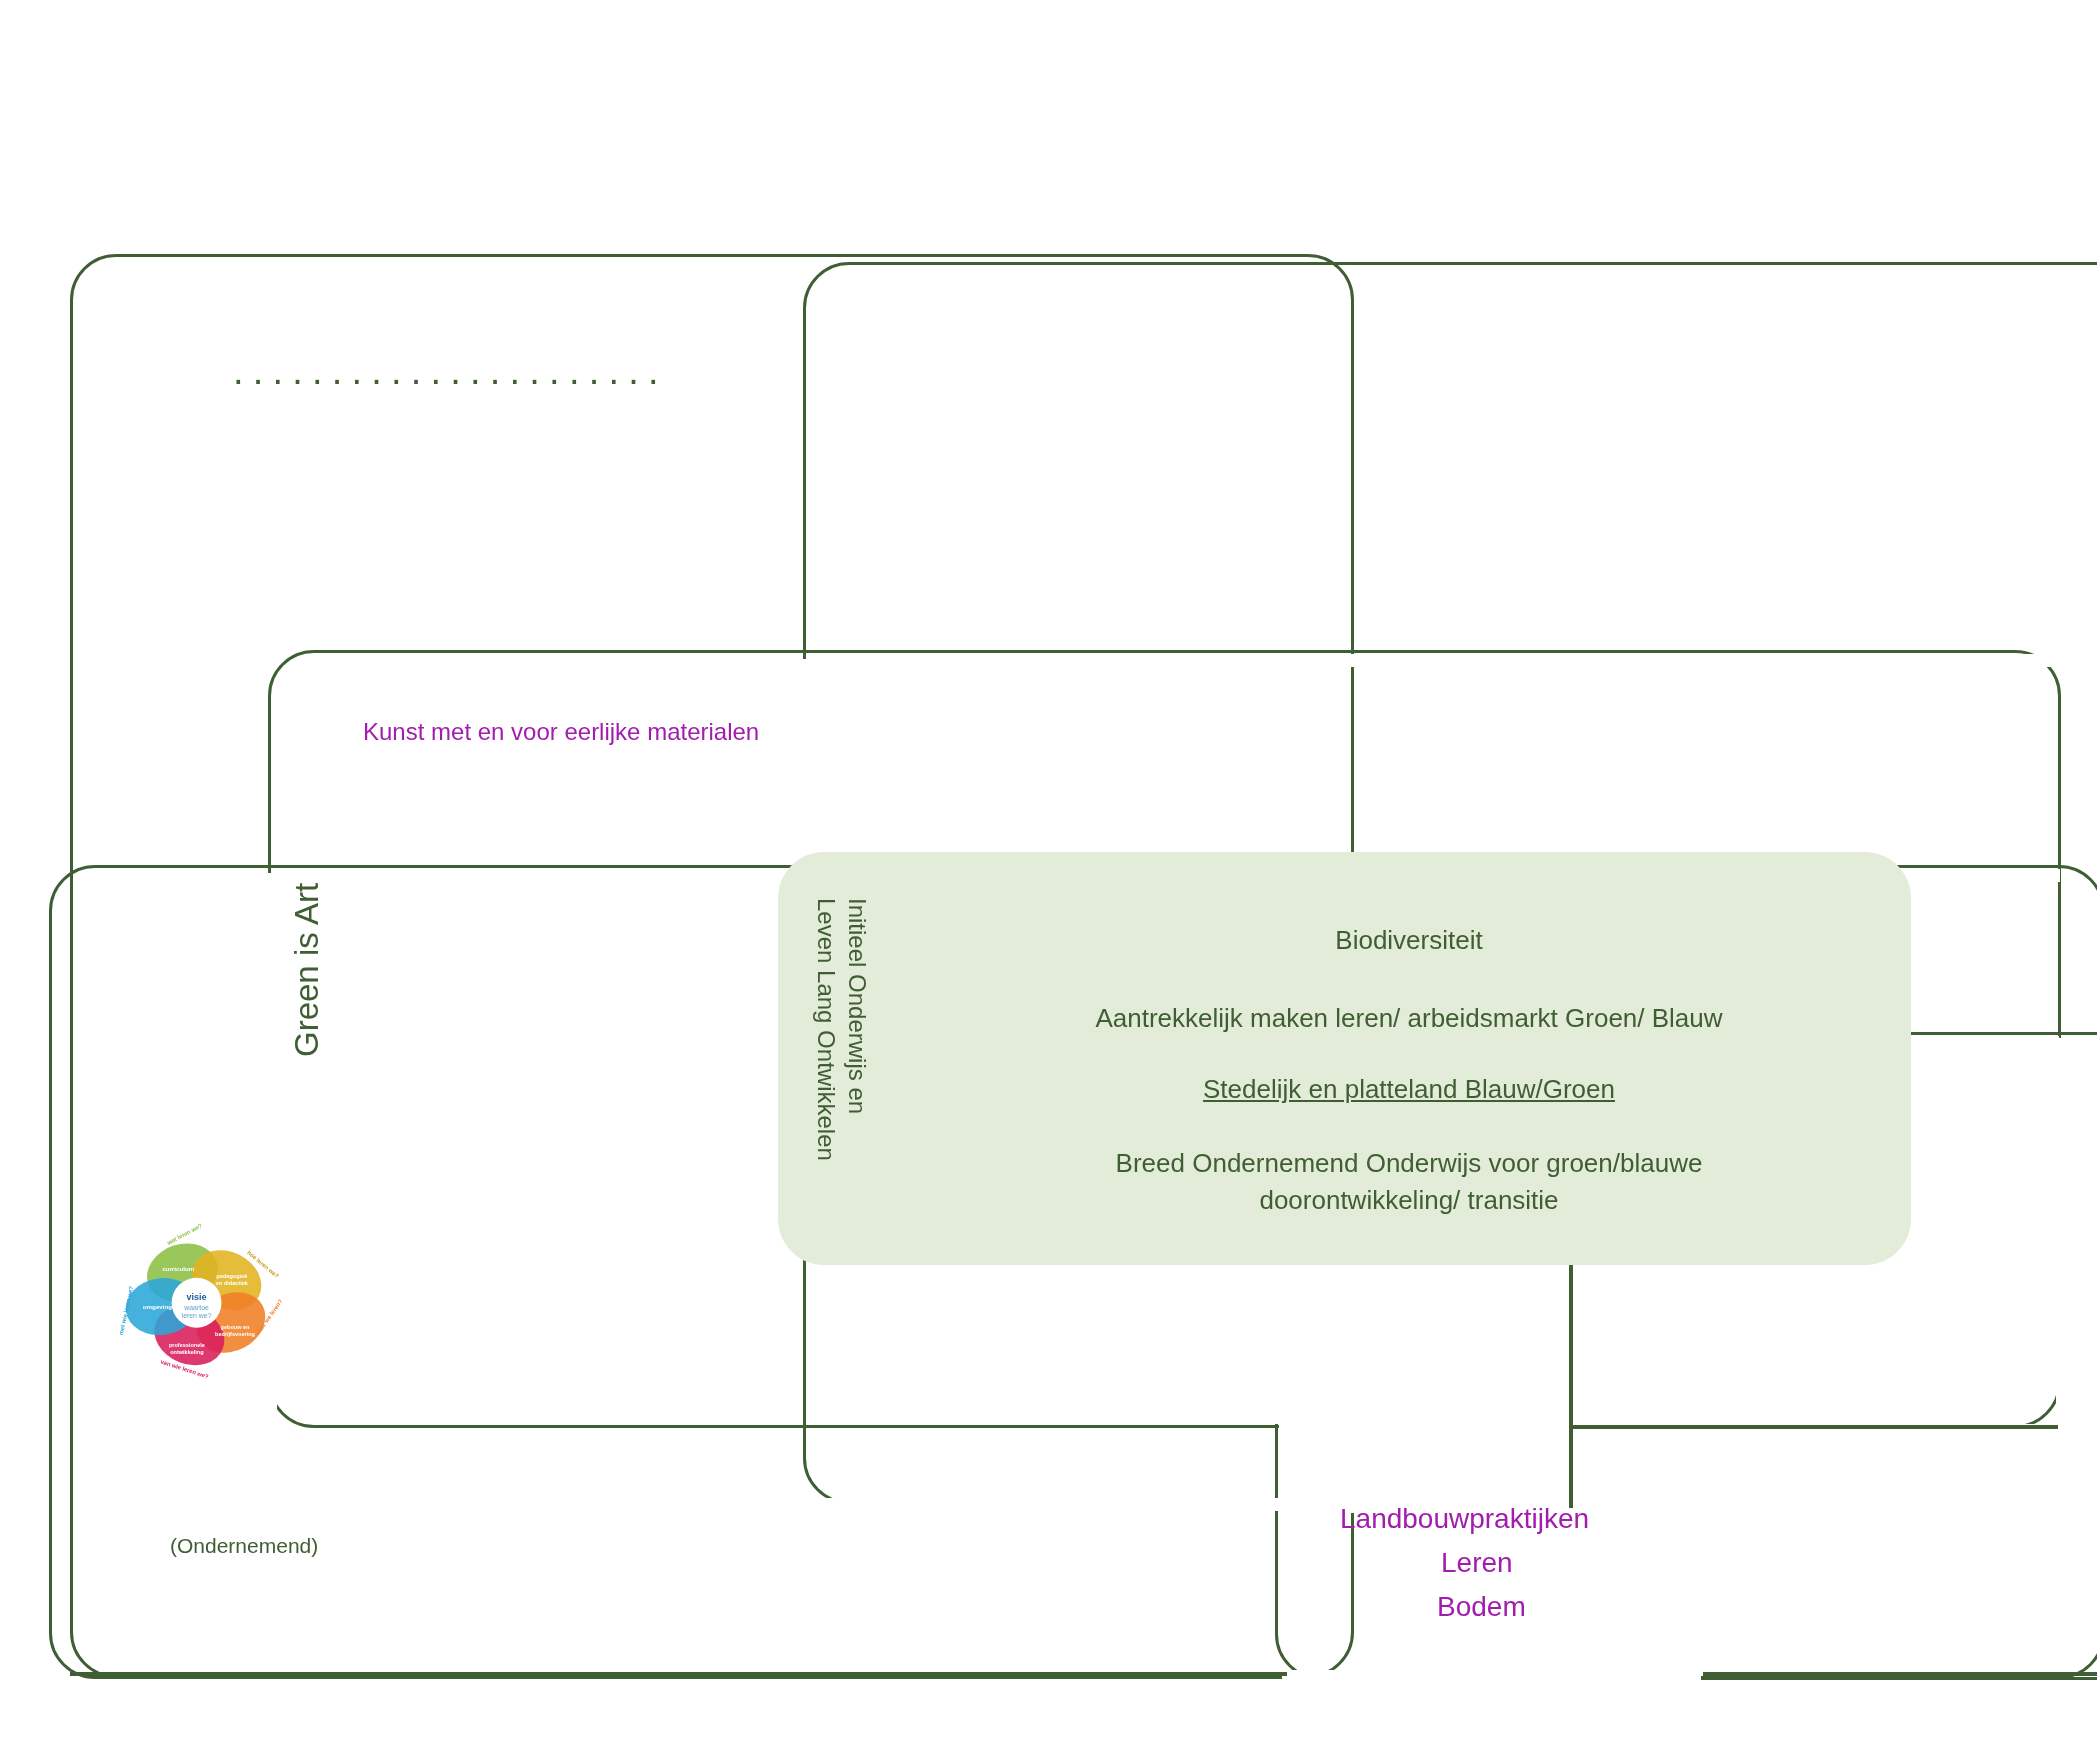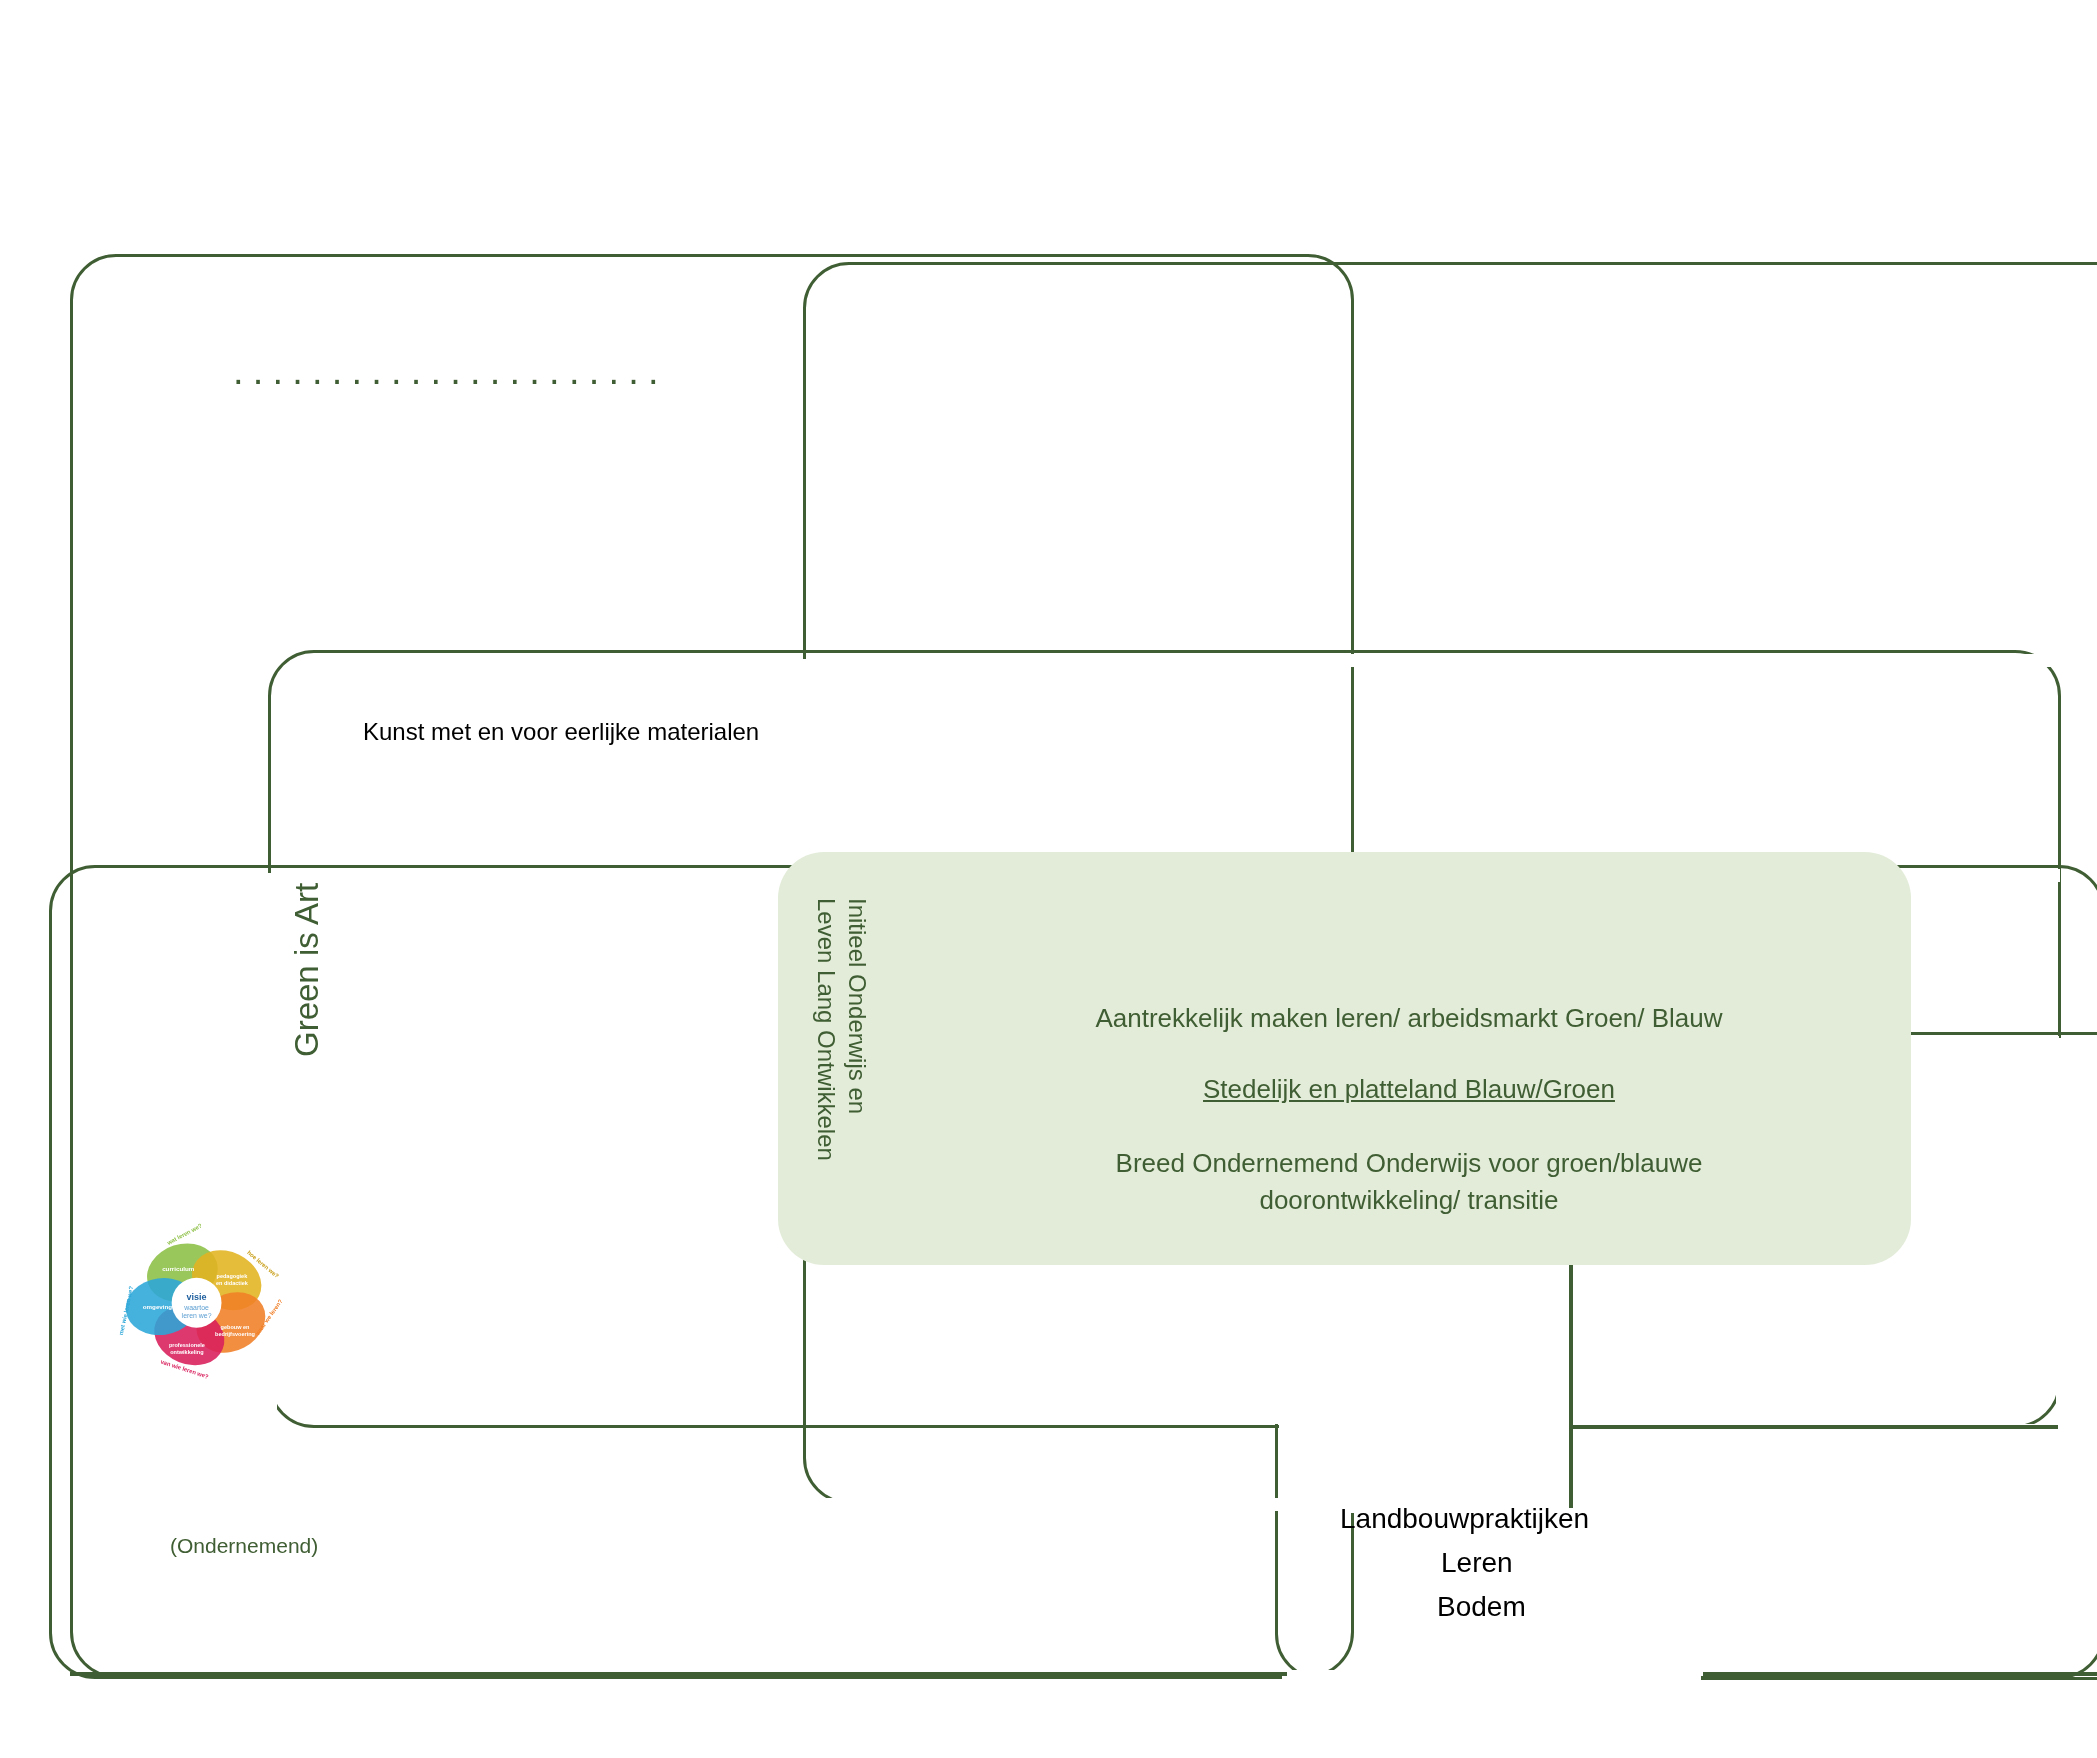--- a/index.html
+++ b/index.html
@@ -23,21 +23,21 @@
 
   
   #center-panel{
     position:absolute;
     background:#e3ecd9;
     border-radius:46px;
   }
 
   
   .t{position:absolute;color:#405e33;white-space:nowrap;line-height:1.22;}
-  .t.light{color:#000000;}
+  .t.light{color:#a21caf;}
   .vert-cw{transform-origin:0 0;transform:rotate(90deg);}
   .vert-ccw{transform-origin:0 0;transform:rotate(-90deg);}
 
   #title-block{font-size:32px;line-height:1.32;text-align:left;}
   #dots{font-size:38px;letter-spacing:9.2px;color:#405e33;}
   #kunst{font-size:24px;}
   #green-is-art{font-size:33px;}
   #initieel{font-size:24px;line-height:1.28;}
   .center-line{font-size:26px;text-align:center;width:100%;}
   #onder-small{font-size:21px;}
@@ -88,20 +88,21 @@
 
   <div class="conn" style="left:1571px;top:1425px;width:487px;height:3.8px;"></div>
 
   <div id="center-panel" style="left:778px;top:852px;width:1133px;height:413px;">
 
     <div class="t vert-cw" id="initieel" style="left:94px;top:46px;">
       <span>Initieel Onderwijs en</span><br>
       <span>Leven Lang Ontwikkelen</span>
     </div>
 
+    <div class="t center-line" style="left:180px;top:73px;width:902px;">Biodiversiteit</div>
 
     <div class="t center-line" style="left:180px;top:151px;width:902px;">Aantrekkelijk maken leren/ arbeidsmarkt Groen/ Blauw</div>
 
     <div class="t center-line" style="left:180px;top:222px;width:902px;text-decoration:underline;">Stedelijk en platteland Blauw/Groen</div>
 
     <div class="t center-line" style="left:180px;top:296px;width:902px;">Breed Ondernemend Onderwijs voor groen/blauwe</div>
     <div class="t center-line" style="left:180px;top:333px;width:902px;">doorontwikkeling/ transitie</div>
   </div>
 
 

